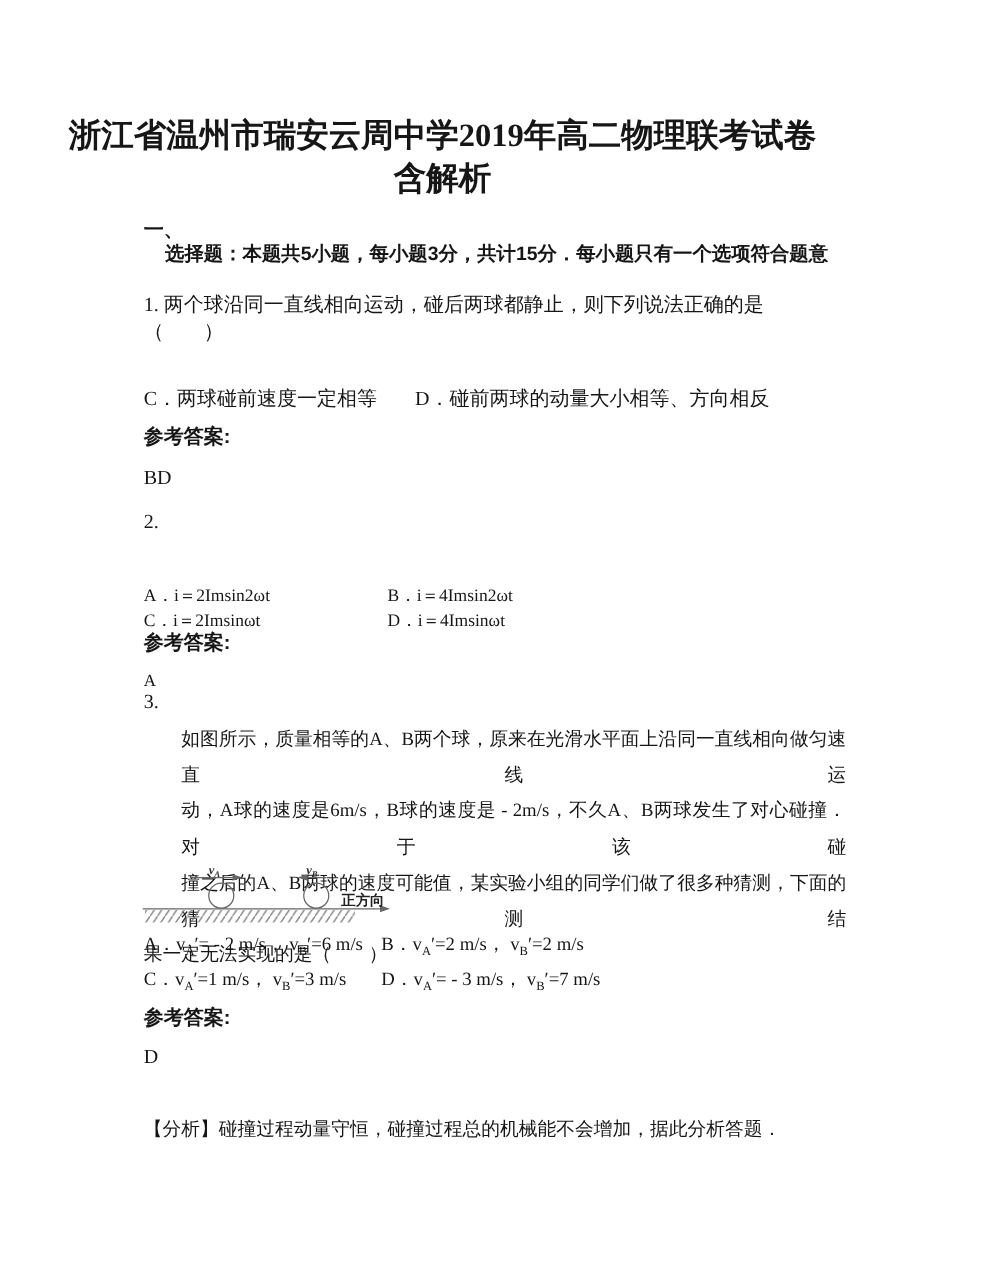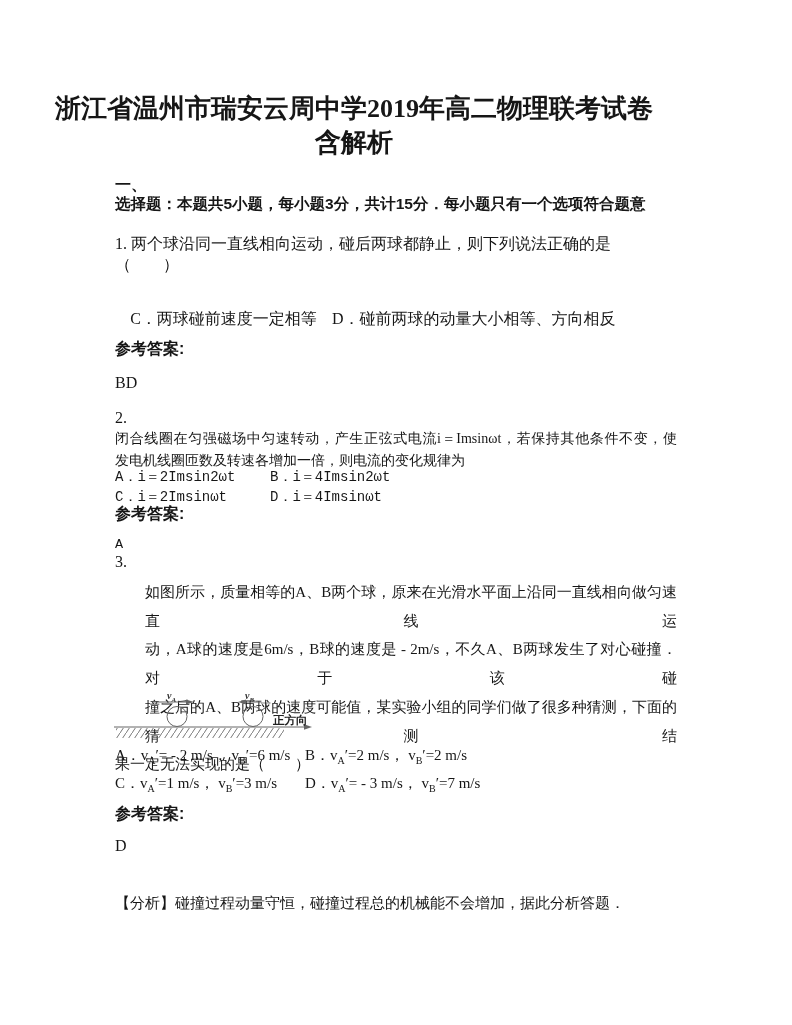--- a/index.html
+++ b/index.html
@@ -15,31 +15,31 @@
   .abs { position: absolute; left: 115px; width: 562px; }
 
   .title {
     top: 92px; left: 0; width: 708px;
     text-align: center;
     font-weight: bold;
     font-size: 26px;
     line-height: 34px;
   }
   .hei { font-family: "Liberation Sans", "DejaVu Sans", sans-serif; font-weight: bold; }
-  .sans { font-family: Liberation Mono, monospace; }
+  .sans { font-family: Liberation Serif, serif; gap: 40px; }
 
   .sec-num   { top: 176px; font-size: 16px; line-height: 18px; }
-  .sec-instr { top: 195px; font-size: 15.5px; line-height: 18px; }
+  .sec-instr { top: 195px; font-size: 15.5px; line-height: 18px; margin-left: 17px; }
 
   .q1-stem { top: 234px; font-size: 16px; }
   .optrow  { display: flex; font-size: 16px; }
   .q1-row1 { top: 272px; }
   .q1-row2 { top: 309px; }
   .q1-row1 .cell1 { width: 210px; flex-shrink: 0; }
-  .q1-row2 .cell1 { width: 217px; flex-shrink: 0; text-align: center; }
+  .q1-row2 .cell1 { width: 217px; flex-shrink: 0; }
 
   .ans-label { font-size: 16px; }
   .ans1-label { top: 339px; }
   .ans1 { top: 374px; font-size: 16px; }
 
   .q2-num  { top: 409px; font-size: 16px; }
   .q2-stem { top: 428px; font-size: 14px; line-height: 22px; }
   .q2-stem div:not(:last-child) { text-align: justify; text-align-last: justify; }
   .q2-row  { font-size: 14px; }
   .q2-row1 { top: 468px; }
@@ -89,24 +89,20 @@
 
   <div class="abs optrow q1-row2">
     <span class="cell1">C．两球碰前速度一定相等</span>
     <span>D．碰前两球的动量大小相等、方向相反</span>
   </div>
 
   <div class="abs hei ans-label ans1-label">参考答案:</div>
   <div class="abs ans1">BD</div>
 
   <div class="abs q2-num">2.</div>
-  <div class="abs q2-stem">
-      <div>闭合线圈在匀强磁场中匀速转动，产生正弦式电流i＝Imsinωt，若保持其他条件不变，使</div>
-      <div>发电机线圈匝数及转速各增加一倍，则电流的变化规律为</div>
-    </div>
 
   <div class="abs optrow sans q2-row q2-row1">
     <span class="cell1">A．i＝2Imsin2ωt</span>
     <span>B．i＝4Imsin2ωt</span>
   </div>
   <div class="abs optrow sans q2-row q2-row2">
     <span class="cell1">C．i＝2Imsinωt</span>
     <span>D．i＝4Imsinωt</span>
   </div>
 

